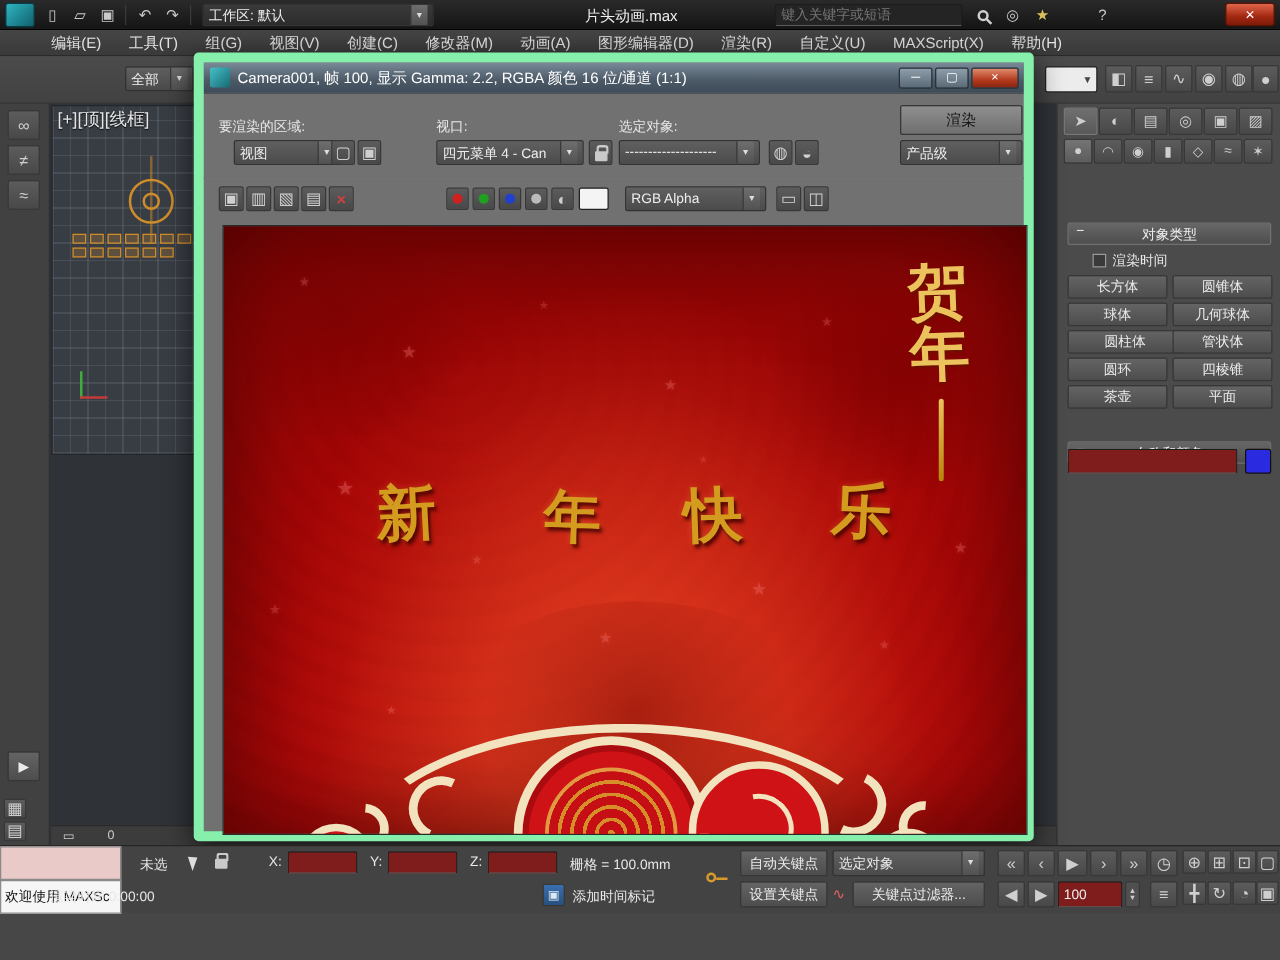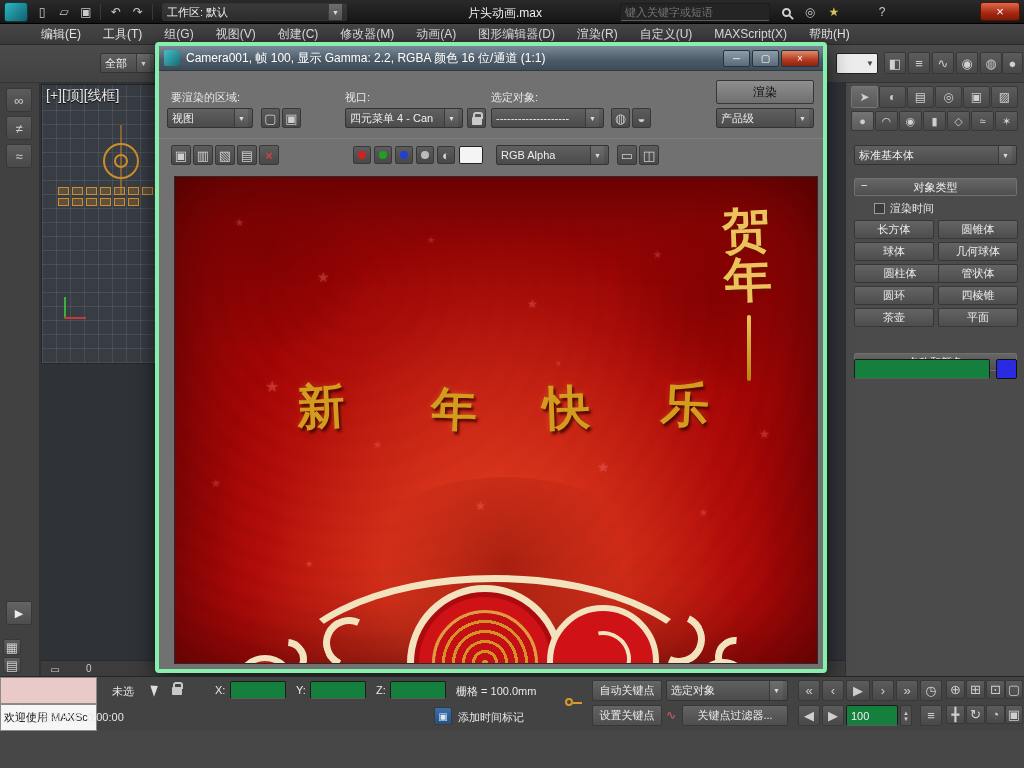--- a/index.html
+++ b/index.html
@@ -4,41 +4,41 @@
 <style>
   *{box-sizing:border-box;margin:0;padding:0}
   body{margin:0;background:#000;font-family:"Liberation Sans","DejaVu Sans",sans-serif}
   #root{position:relative;width:1024px;height:768px;background:#474747;overflow:hidden;color:#ddd;font-size:12px}
   .ab{position:absolute}
   
   .ic{display:flex;align-items:center;justify-content:center;background:linear-gradient(#5c5c5c,#484848);border:1px solid #383838;border-radius:2px;color:#cfcfcf;font-size:13px}
   .ic.flat{background:transparent;border:none}
   .dd{display:flex;align-items:center;background:linear-gradient(#606060,#4b4b4b);border:1px solid #333;border-radius:2px;color:#eee;font-size:11px;padding:0 4px;overflow:hidden;white-space:nowrap}
   .dd .arr{margin-left:auto;flex:0 0 14px;height:100%;display:flex;align-items:center;justify-content:center;border-left:1px solid #3a3a3a;background:linear-gradient(#6e6e6e,#525252);font-size:7px;color:#ddd}
-  .fld{background:#15803d;border:1px solid #1c1c1c;border-bottom-color:#5c5c5c;border-radius:2px;color:#ddd;font-size:11px;padding:0 4px}
+  .fld{background:#7f1d1d;border:1px solid #1c1c1c;border-bottom-color:#5c5c5c;border-radius:2px;color:#ddd;font-size:11px;padding:0 4px}
   input.fld{outline:none}
   .btn{display:flex;align-items:center;justify-content:center;background:linear-gradient(#646464,#4d4d4d);border:1px solid #373737;border-radius:2px;color:#ececec;font-size:11px;cursor:default}
   .roll{display:flex;align-items:center;justify-content:center;background:linear-gradient(#666,#4e4e4e);border:1px solid #707070;border-radius:2px;color:#f2f2f2;font-size:11px;position:relative}
   .roll .minus{position:absolute;left:6px;top:0;font-size:11px}
   .lbl{color:#e8e8e8;font-size:11px;white-space:nowrap}
   
   #titlebar{left:0;top:0;width:1024px;height:24px;background:linear-gradient(#2a2a2a,#151515);border-bottom:1px solid #000;display:block}
   .tb-ic{top:3px;width:20px;height:18px;font-size:12px;color:#c9c9c9}
   .sep-v{top:4px;width:1px;height:16px;background:#3a3a3a}
   
   #menubar{left:0;top:24px;width:1024px;height:21px;background:linear-gradient(#454545,#3a3a3a);border-bottom:1px solid #2a2a2a;display:flex;align-items:center;padding-left:30px}
   #menubar .mi{padding:0 11px;line-height:21px;font-size:12px;color:#e2e2e2;white-space:nowrap}
   
   #toolbar{left:0;top:45px;width:1024px;height:38px;background:linear-gradient(#4b4b4b,#424242);border-bottom:1px solid #333}
   
   .vp{background:#383d44;background-image:repeating-linear-gradient(0deg,rgba(130,138,150,.22) 0 1px,transparent 1px 14px),repeating-linear-gradient(90deg,rgba(130,138,150,.22) 0 1px,transparent 1px 14px);border:1px solid #23262b;overflow:hidden}
   .vp .vplabel{position:absolute;top:2px;left:4px;font-size:14px;color:#e6e6e6;text-shadow:0 1px 1px #000}
   .obox{position:absolute;width:11px;height:8px;border:1px solid #cf8c2a;background:rgba(207,140,42,.25)}
   
-  #rw{left:155px;top:42px;width:672px;height:631px;background:#717171;border:4px solid #86efac;border-radius:4px;box-shadow:0 6px 22px rgba(0,0,0,.65)}
+  #rw{left:155px;top:42px;width:672px;height:631px;background:#717171;border:8px solid #86efac;border-radius:4px;box-shadow:0 6px 22px rgba(0,0,0,.65)}
   #rw-title{position:absolute;left:0;top:0;width:100%;height:25px;background:linear-gradient(#7a8a98,#4c5a67 60%,#3e4c59);border-bottom:1px solid #2e3942;border-radius:2px 2px 0 0;display:flex;align-items:center;color:#fff;font-size:12px}
   .capbtn{height:17px;display:flex;align-items:center;justify-content:center;border:1px solid #28323b;border-radius:2px;background:linear-gradient(#8d9daa,#5a6a77);color:#fff;font-size:10px}
   .capbtn.close{background:linear-gradient(#e08a6e,#b33a1d 60%,#8a2410);width:38px}
   .chanbtn{width:18px;height:18px}
   .dot{width:8px;height:8px;border-radius:50%}
   #rimg{position:absolute;left:15px;top:130px;width:644px;height:488px;overflow:hidden;border:1px solid #2a2a2a;background:
     radial-gradient(ellipse at 50% 78%,rgba(255,80,40,.55),transparent 62%),
     radial-gradient(ellipse at 50% 108%,rgba(255,120,60,.45),transparent 55%),
     repeating-radial-gradient(circle at 28% 22%,rgba(140,0,0,.12) 0 9px,transparent 9px 22px),
     linear-gradient(#8d0404,#a70606 45%,#b30909);
@@ -178,24 +178,20 @@
     <div class="ab ic tab" style="left:145px;top:3px">▨</div>
 
     <div class="ab ic sub active" style="left:5px;top:28px;background:linear-gradient(#747474,#5c5c5c)">●</div>
     <div class="ab ic sub" style="left:29px;top:28px">◠</div>
     <div class="ab ic sub" style="left:53px;top:28px">◉</div>
     <div class="ab ic sub" style="left:77px;top:28px">▮</div>
     <div class="ab ic sub" style="left:101px;top:28px">◇</div>
     <div class="ab ic sub" style="left:125px;top:28px">≈</div>
     <div class="ab ic sub" style="left:149px;top:28px">✶</div>
 
-    <div class="ab dd" style="left:8px;top:62px;width:163px;height:20px">
-      <span>标准基本体</span>
-        <span class="arr">▼</span>
-    </div>
 
     <div class="ab roll" style="left:8px;top:95px;width:163px;height:18px">
       <span class="minus">−</span>
       <span>对象类型</span>
     </div>
 
     <div class="ab" style="left:28px;top:118px;display:flex;align-items:center;gap:5px">
       <span style="width:11px;height:11px;background:#3a3a3a;border:1px solid #9a9a9a;display:inline-block"></span>
       <span class="lbl">渲染时间</span>
     </div>
@@ -224,21 +220,21 @@
       <div style="width:16px;height:16px;margin:0 6px 0 5px;background:linear-gradient(135deg,#45c0c8,#176a72);border-radius:2px"></div>
       <span>Camera001, 帧 100, 显示 Gamma: 2.2, RGBA 颜色 16 位/通道 (1:1)</span>
       <div style="margin-left:auto;display:flex;gap:2px;padding-right:4px">
         <div class="capbtn" style="width:27px">─</div>
         <div class="capbtn" style="width:27px">▢</div>
         <div class="capbtn close">×</div>
       </div>
     </div>
 
     <span class="ab lbl" style="left:12px;top:44px">要渲染的区域:</span>
-    <div class="ab dd" style="left:8px;top:62px;width:86px;height:20px">
+    <div class="ab dd" style="left:24px;top:62px;width:86px;height:20px">
       <span>视图</span>
         <span class="arr">▼</span>
     </div>
     <div class="ab ic" style="left:102px;top:62px;width:19px;height:20px">▢</div>
     <div class="ab ic" style="left:123px;top:62px;width:19px;height:20px">▣</div>
 
     <span class="ab lbl" style="left:186px;top:44px">视口:</span>
     <div class="ab dd" style="left:186px;top:62px;width:118px;height:20px">
       <span>四元菜单 4 - Can</span>
         <span class="arr">▼</span>

